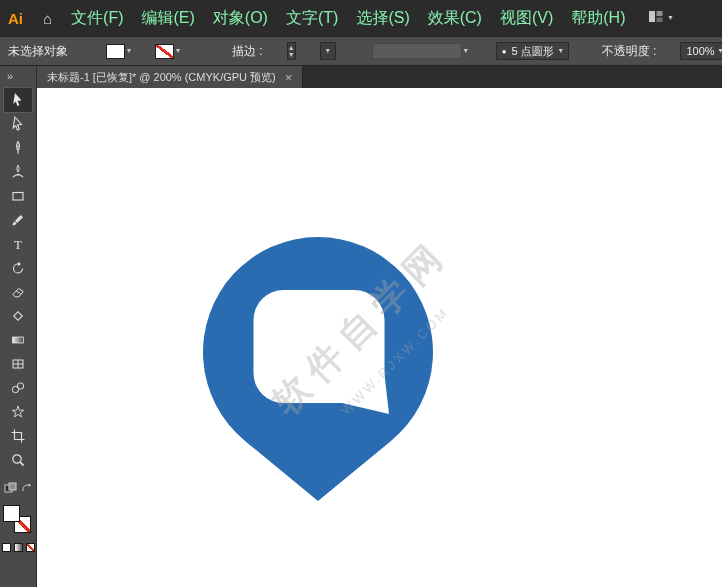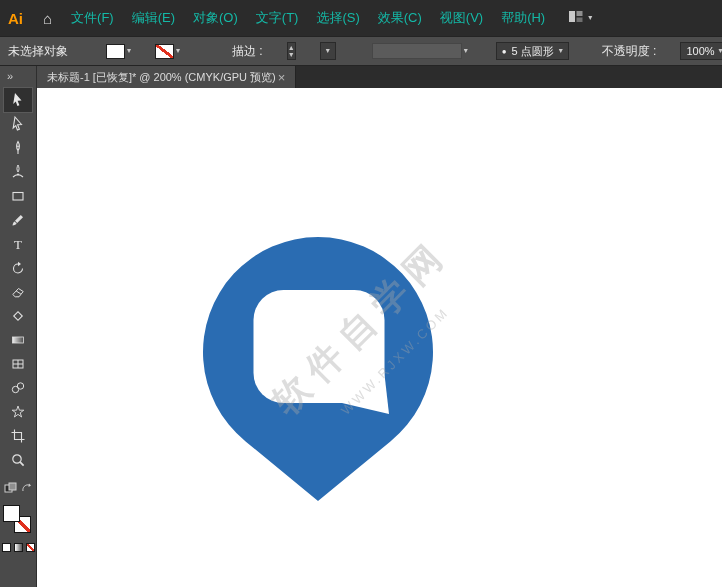--- a/index.html
+++ b/index.html
@@ -6,21 +6,21 @@
   html,body { width:722px; height:587px; overflow:hidden; }
   body {
     font-family:"Liberation Sans","DejaVu Sans",sans-serif;
     font-size:12px; background:#2b2b2b; color:#e6e6e6;
     -webkit-font-smoothing:antialiased;
   }
   
   .menubar { height:36px; background:#2b2b2b; display:flex; align-items:center; }
   .ai-logo { color:#ff9a00; font-weight:bold; font-size:15px; padding:0 10px 0 8px; letter-spacing:0; }
   .home-icon { font-size:15px; color:#e0e0e0; padding:0 10px; cursor:default; }
-  .menu-item { padding:0 9px; line-height:28px; font-size:13px; color:#14b8a6; cursor:default; white-space:nowrap;text-align:center; }
+  .menu-item { padding:0 9px; line-height:28px; font-size:16px; color:#86efac; cursor:default; white-space:nowrap;text-align:center; }
   .workspace-switcher { display:flex; align-items:center; gap:4px; padding:0 14px; }
   .ws-icon { display:inline-block; }
 
   
   .controlbar { height:30px; background:#4d4d4d; border-top:1px solid #242424; border-bottom:1px solid #242424;
     display:flex; align-items:center; padding:0 8px; gap:24px; overflow:hidden; white-space:nowrap; }
   .cb-label { color:#e8e8e8; font-size:12px; }
   .swatch-wrap { display:flex; align-items:center; gap:2px; }
   .swatch { width:19px; height:15px; background:#fff; border:1px solid #1f1f1f; position:relative; }
   .swatch.none::after { content:""; position:absolute; inset:0;
@@ -52,21 +52,21 @@
   .mini-row { display:flex; gap:3px; margin-top:8px; }
   .mini-btn { width:9px; height:9px; border:1px solid #181818; position:relative; background:#fff; }
   .mini-btn.grad { background:linear-gradient(to right,#ffffff,#555555); }
   .mini-btn.none::after { content:""; position:absolute; inset:0;
     background:linear-gradient(to top right, transparent 38%, #e0301e 38%, #e0301e 62%, transparent 62%); }
   .mode-row { display:flex; gap:4px; margin-top:10px; align-items:center; }
 
   
   .doc-col { flex:1; display:flex; flex-direction:column; min-width:0; }
   .tabbar { height:22px; background:#2c2c2c; display:flex; align-items:stretch; }
-  .tab { background:#4b4b4b; display:flex; align-items:center; gap:2px; padding:0 10px; font-size:11px;
+  .tab { background:#4b4b4b; display:flex; align-items:center; gap:9px; padding:0 10px; font-size:11px;
     color:#dcdcdc; border-right:1px solid #232323; white-space:nowrap; }
   .tab-close { color:#b5b5b5; font-size:13px; line-height:1; cursor:default; }
 
   .canvas { flex:1; background:#ffffff; position:relative; overflow:hidden; }
   .canvas svg.art { position:absolute; left:0; top:0; }
   .watermark { position:absolute; left:175px; top:90px; width:320px; height:320px;
     display:flex; flex-direction:column; align-items:center; justify-content:center; gap:16px;
     transform:rotate(-45deg); pointer-events:none; color:rgba(165,165,165,0.38); z-index:3; }
   .wm1 { font-size:36px; letter-spacing:10px; font-weight:bold; white-space:nowrap; }
   .wm2 { font-size:13px; letter-spacing:3px; white-space:nowrap; }

